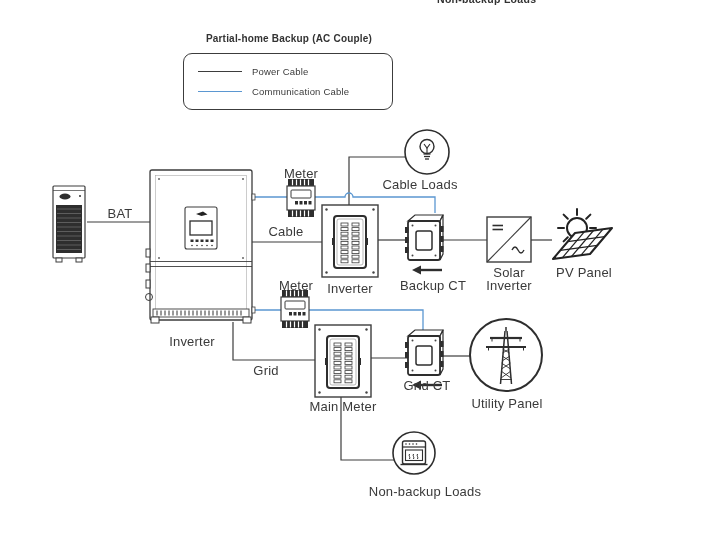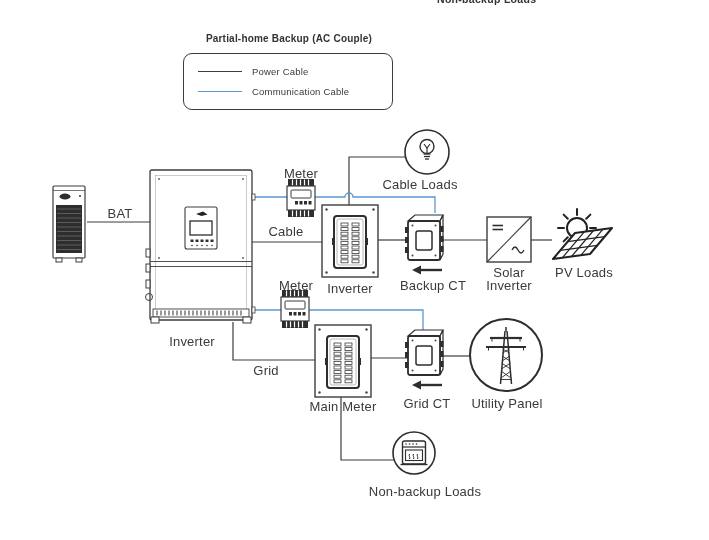--- a/index.html
+++ b/index.html
@@ -361,21 +361,21 @@
 
   <div class="lbl" style="left:120px;top:206px">BAT</div>
   <div class="lbl" style="left:192px;top:334px">Inverter</div>
   <div class="lbl" style="left:301px;top:166px">Meter</div>
   <div class="lbl" style="left:286px;top:224px">Cable</div>
   <div class="lbl" style="left:350px;top:281px">Inverter</div>
   <div class="lbl" style="left:433px;top:278px">Backup CT</div>
   <div class="lbl" style="left:420px;top:177px">Cable Loads</div>
   <div class="lbl" style="left:509px;top:265px">Solar</div>
   <div class="lbl" style="left:509px;top:278px">Inverter</div>
-  <div class="lbl" style="left:584px;top:265px">PV Loads</div>
+  <div class="lbl" style="left:584px;top:265px">PV Panel</div>
   <div class="lbl" style="left:296px;top:278px">Meter</div>
   <div class="lbl" style="left:266px;top:363px">Grid</div>
   <div class="lbl" style="left:343px;top:399px">Main Meter</div>
-  <div class="lbl" style="left:427px;top:396px">Grid CT</div>
+  <div class="lbl" style="left:427px;top:378px">Grid CT</div>
   <div class="lbl" style="left:507px;top:396px">Utility Panel</div>
   <div class="lbl" style="left:425px;top:484px">Non-backup Loads</div>
 
 </div>
 
 </body></html>

